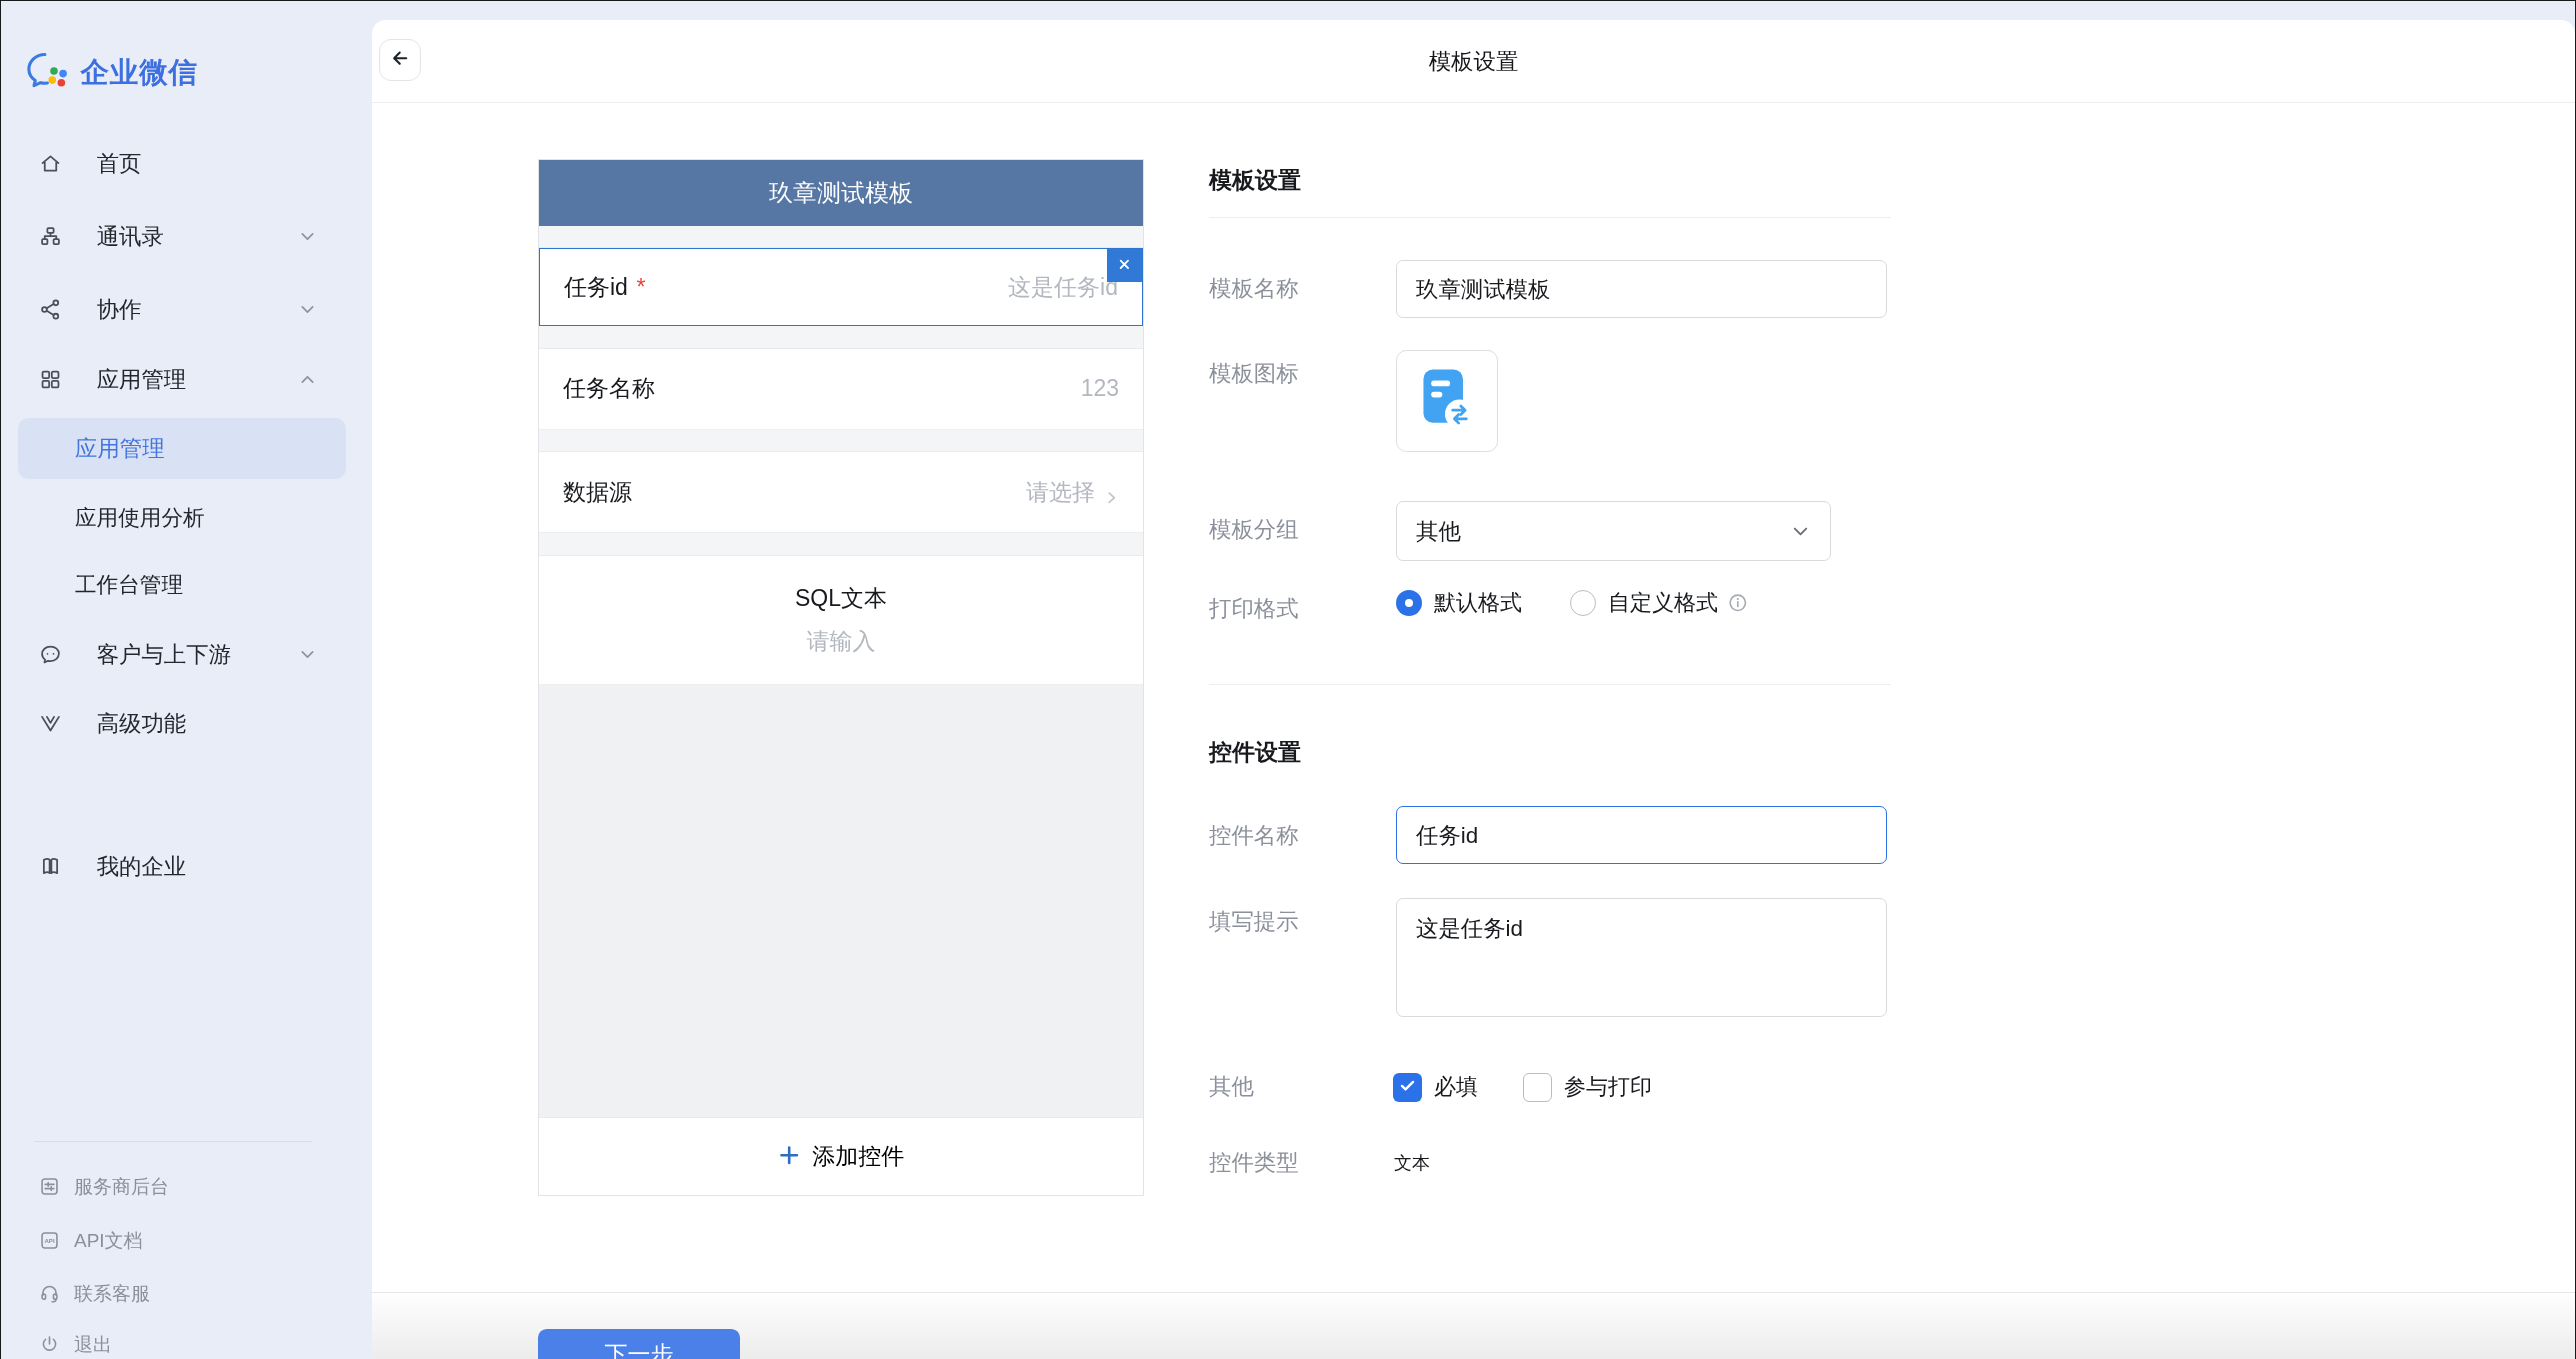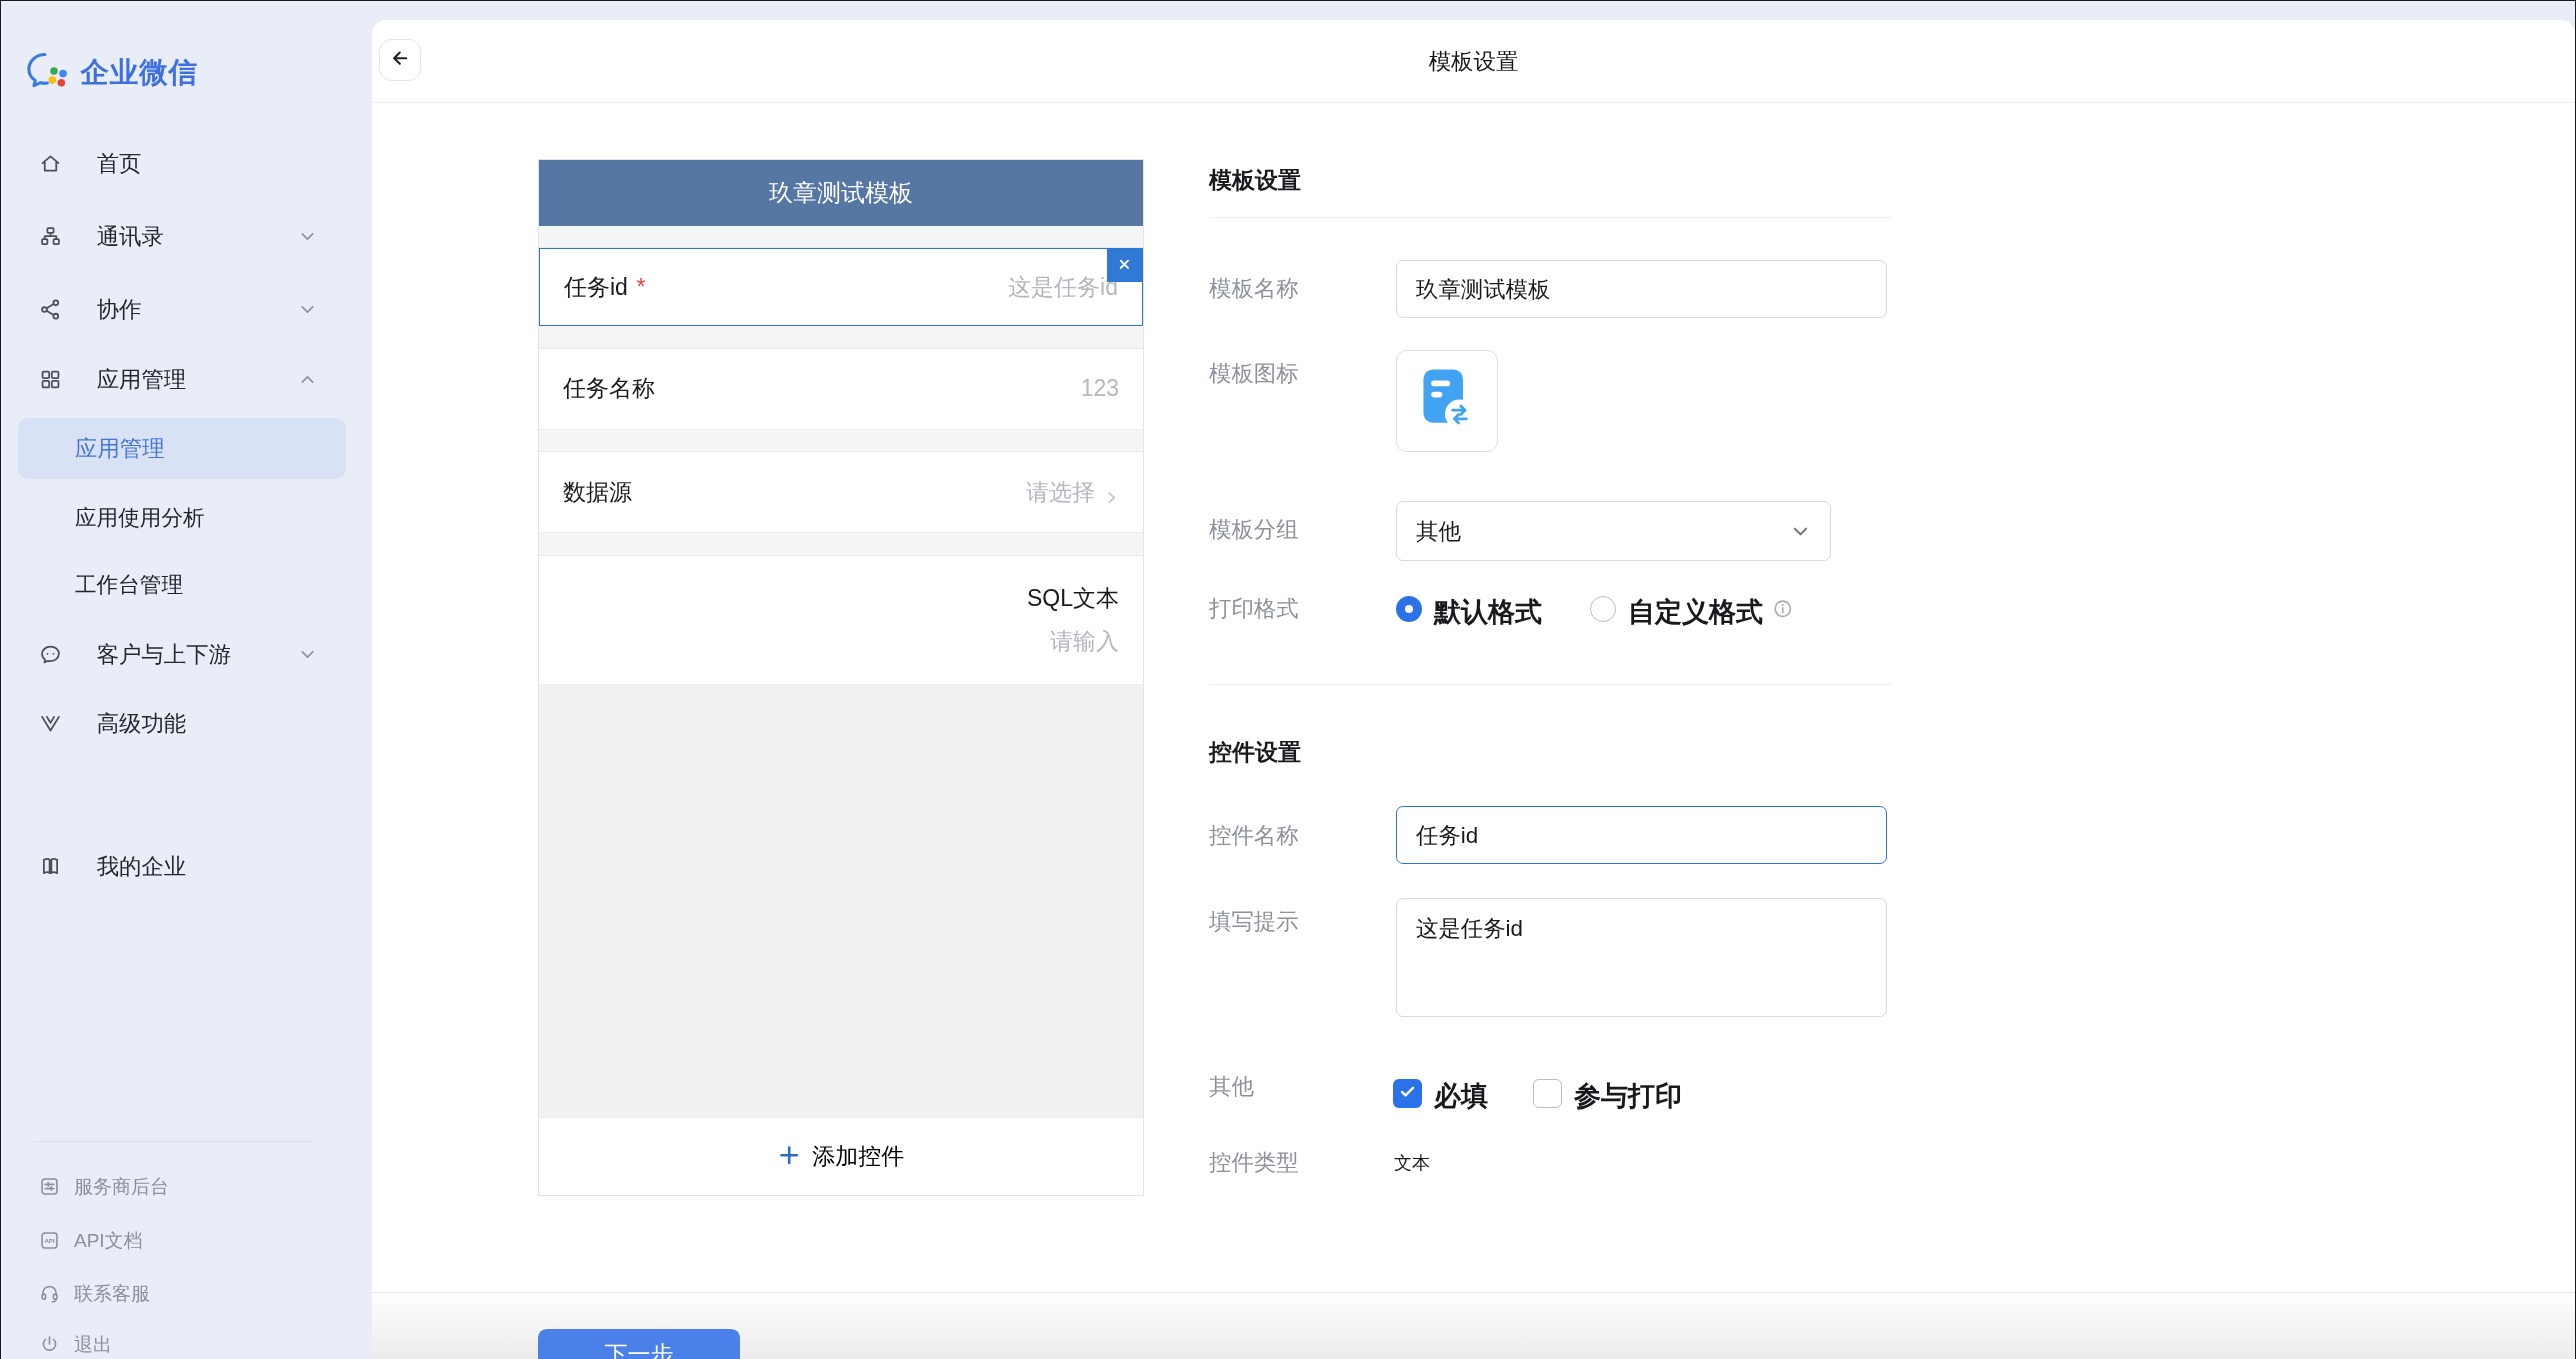--- a/index.html
+++ b/index.html
@@ -34,21 +34,21 @@
   
   .tpl-card { position:absolute; left:166px; top:139px; width:606px; height:1037px; border:0.9px solid #E1E3E6; background:#F0F1F3; display:flex; flex-direction:column; }
   .tpl-header { height:66px; background:#5677A4; color:#fff; display:flex; align-items:center; justify-content:center; font-size:24px; flex:0 0 auto; }
   .tpl-gap { height:22.4px; background:#F4F5F7; border-bottom:0.9px solid #E9EAEC; flex:0 0 auto; }
   .tpl-row { background:#fff; display:flex; align-items:center; padding:0 24px; flex:0 0 auto; border-bottom:0.9px solid #EDEEF0; }
   .tpl-row .flabel { font-size:23px; color:#17191D; }
   .tpl-row .fvalue { margin-left:auto; font-size:23px; color:#B3B7C0; display:flex; align-items:center; gap:8.6px; }
   .req-mark { color:#E8433E; font-size:23px; margin-left:8.6px; }
   .row-selected { position:relative; height:78px; border:1.7px solid #2E75CF; }
   .row-plain { height:81px; }
-  .row-stacked { height:129px; flex-direction:column; align-items:flex-end; justify-content:center; gap:12px; }
+  .row-stacked { height:129px; flex-direction:column; align-items:center; justify-content:center; gap:12px; }
   .row-stacked .fplaceholder { font-size:23px; color:#B3B7C0; }
   .close-badge { position:absolute; top:0; right:0; width:35px; height:33px; background:#3079D6; display:flex; align-items:center; justify-content:center; cursor:pointer; }
   .close-badge svg { width:14.7px; height:14.7px; color:#fff; }
   .tpl-filler { flex:1 1 auto; background:#F0F1F3; }
   .tpl-add { height:78px; background:#fff; border-top:0.9px solid #E9EAEC; display:flex; align-items:center; justify-content:center; gap:12px; cursor:pointer; flex:0 0 auto; }
   .tpl-add svg { width:22.4px; height:22.4px; color:#2D6CC3; }
   .tpl-add .add-label { font-size:23px; color:#000000; }
   .row-chev { width:15.5px; height:15.5px; color:#C3C7CE; }
 
   
@@ -60,21 +60,21 @@
   .tinput.focused { border:1.7px solid #2B72E8; }
   .icon-box { position:absolute; left:187px; width:102px; height:102px; border:0.9px solid #DCDEE2; border-radius:10.4px; background:#fff; display:flex; align-items:center; justify-content:center; cursor:pointer; }
   .select-box { position:absolute; left:187px; width:435px; height:60px; border:0.9px solid #D8DADE; border-radius:7px; background:#fff; display:flex; align-items:center; padding:0 19px; cursor:pointer; }
   .select-box .sel-val { font-size:22.4px; color:#17191D; }
   .select-box .sel-chev { margin-left:auto; width:21px; height:21px; color:#6B7077; }
   .radio-row { position:absolute; left:187px; display:flex; align-items:center; }
   .radio { width:26px; height:26px; border-radius:50%; flex:0 0 auto; }
   .radio.on { background:#2B72E8; position:relative; }
   .radio.on::after { content:""; position:absolute; left:8.6px; top:8.6px; width:8.6px; height:8.6px; border-radius:50%; background:#fff; }
   .radio.off { background:#fff; border:1.7px solid #B9BDC4; }
-  .opt-label { font-size:27px; font-weight:700; color:#17191D; margin-left:12px;margin-top:6px; }
+  .opt-label { font-size:22px; font-weight:400; color:#17191D; margin-left:12px; }
   .info-ic { width:21.6px; height:21.6px; color:#A6ABB3; margin-left:8.6px; }
   .textarea-box { position:absolute; left:187px; width:491px; height:119px; border:0.9px solid #D8DADE; border-radius:7px; background:#fff; font-size:22.4px; color:#17191D; padding:14px 19px; }
   .check-row { position:absolute; left:184px; display:flex; align-items:center; }
   .checkbox { width:29px; height:29px; border-radius:6px; flex:0 0 auto; display:flex; align-items:center; justify-content:center; }
   .checkbox.on { background:#2B72E8; }
   .checkbox.on svg { width:19px; height:19px; color:#fff; }
   .checkbox.off { background:#fff; border:1.7px solid #B9BDC4; }
   .static-val { position:absolute; left:185px; font-size:18px; font-weight:500; color:#17191D; line-height:28px; }
 
   

